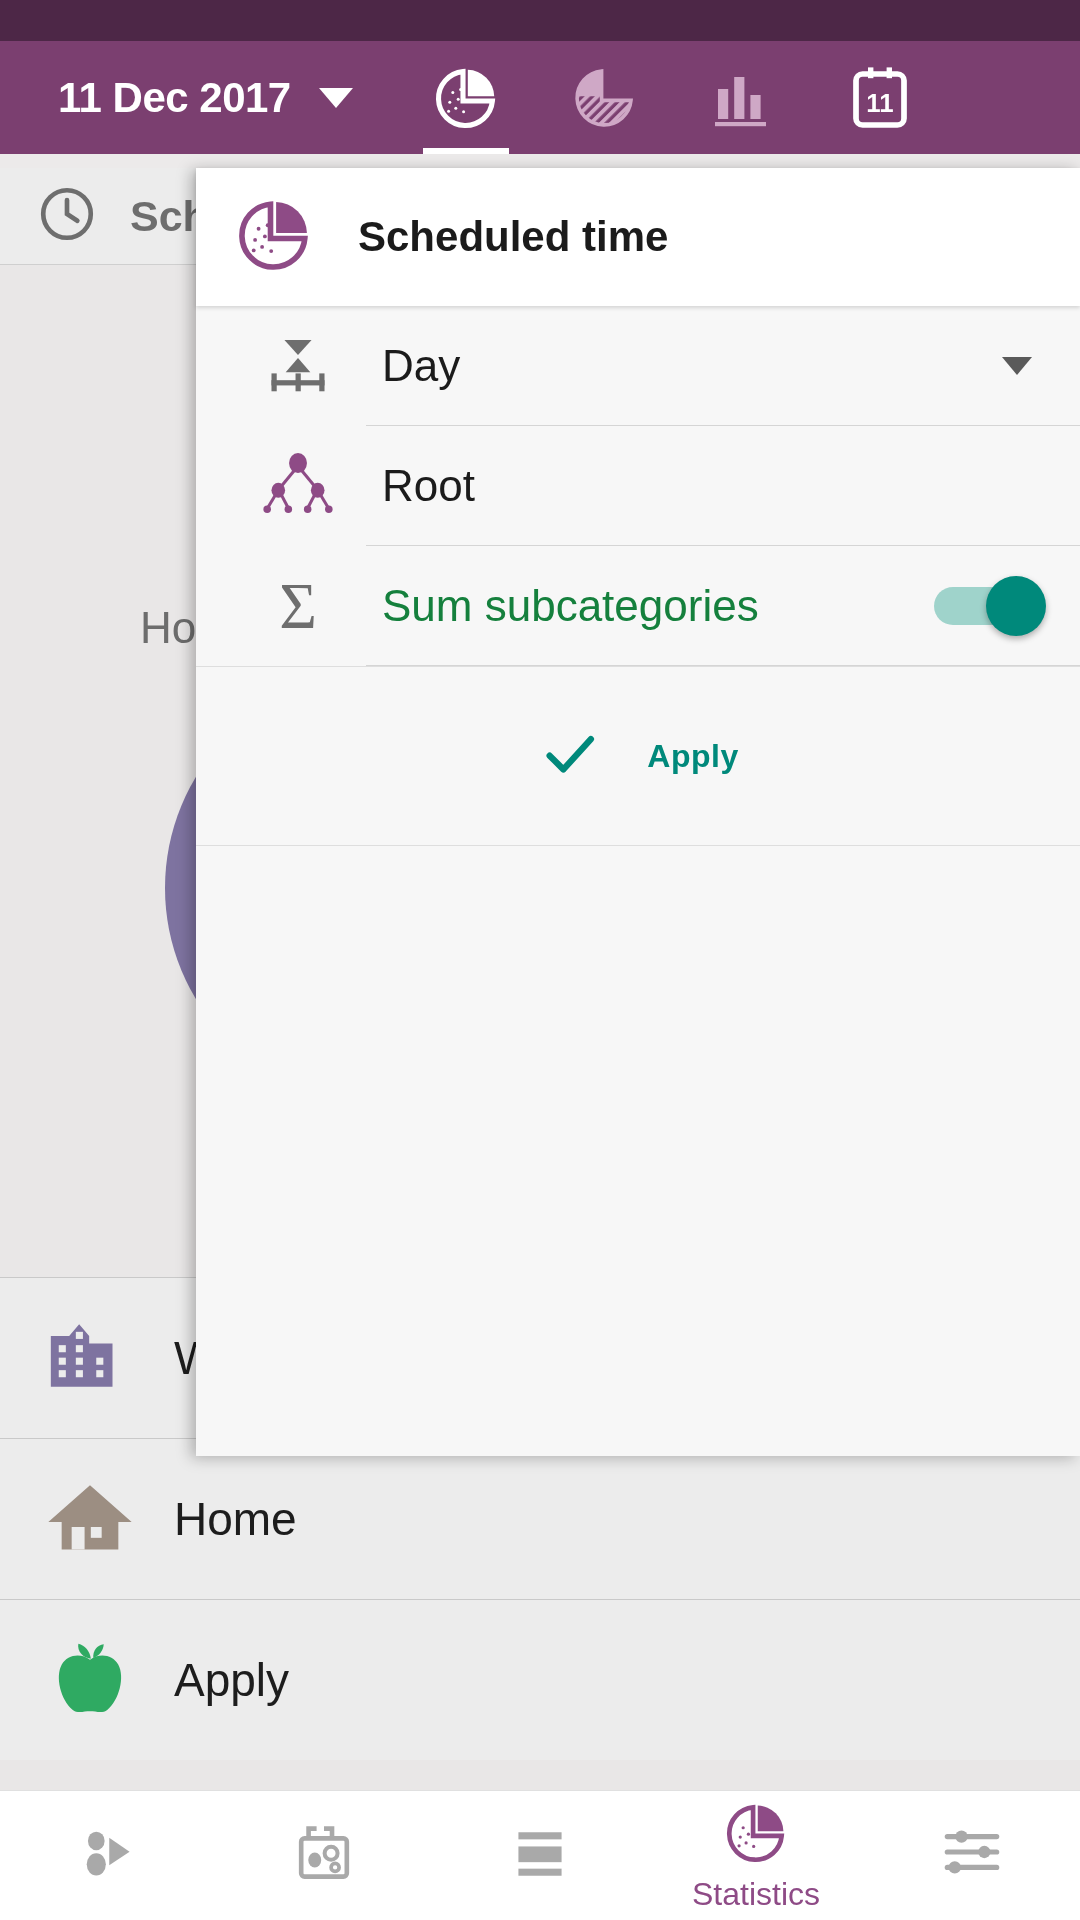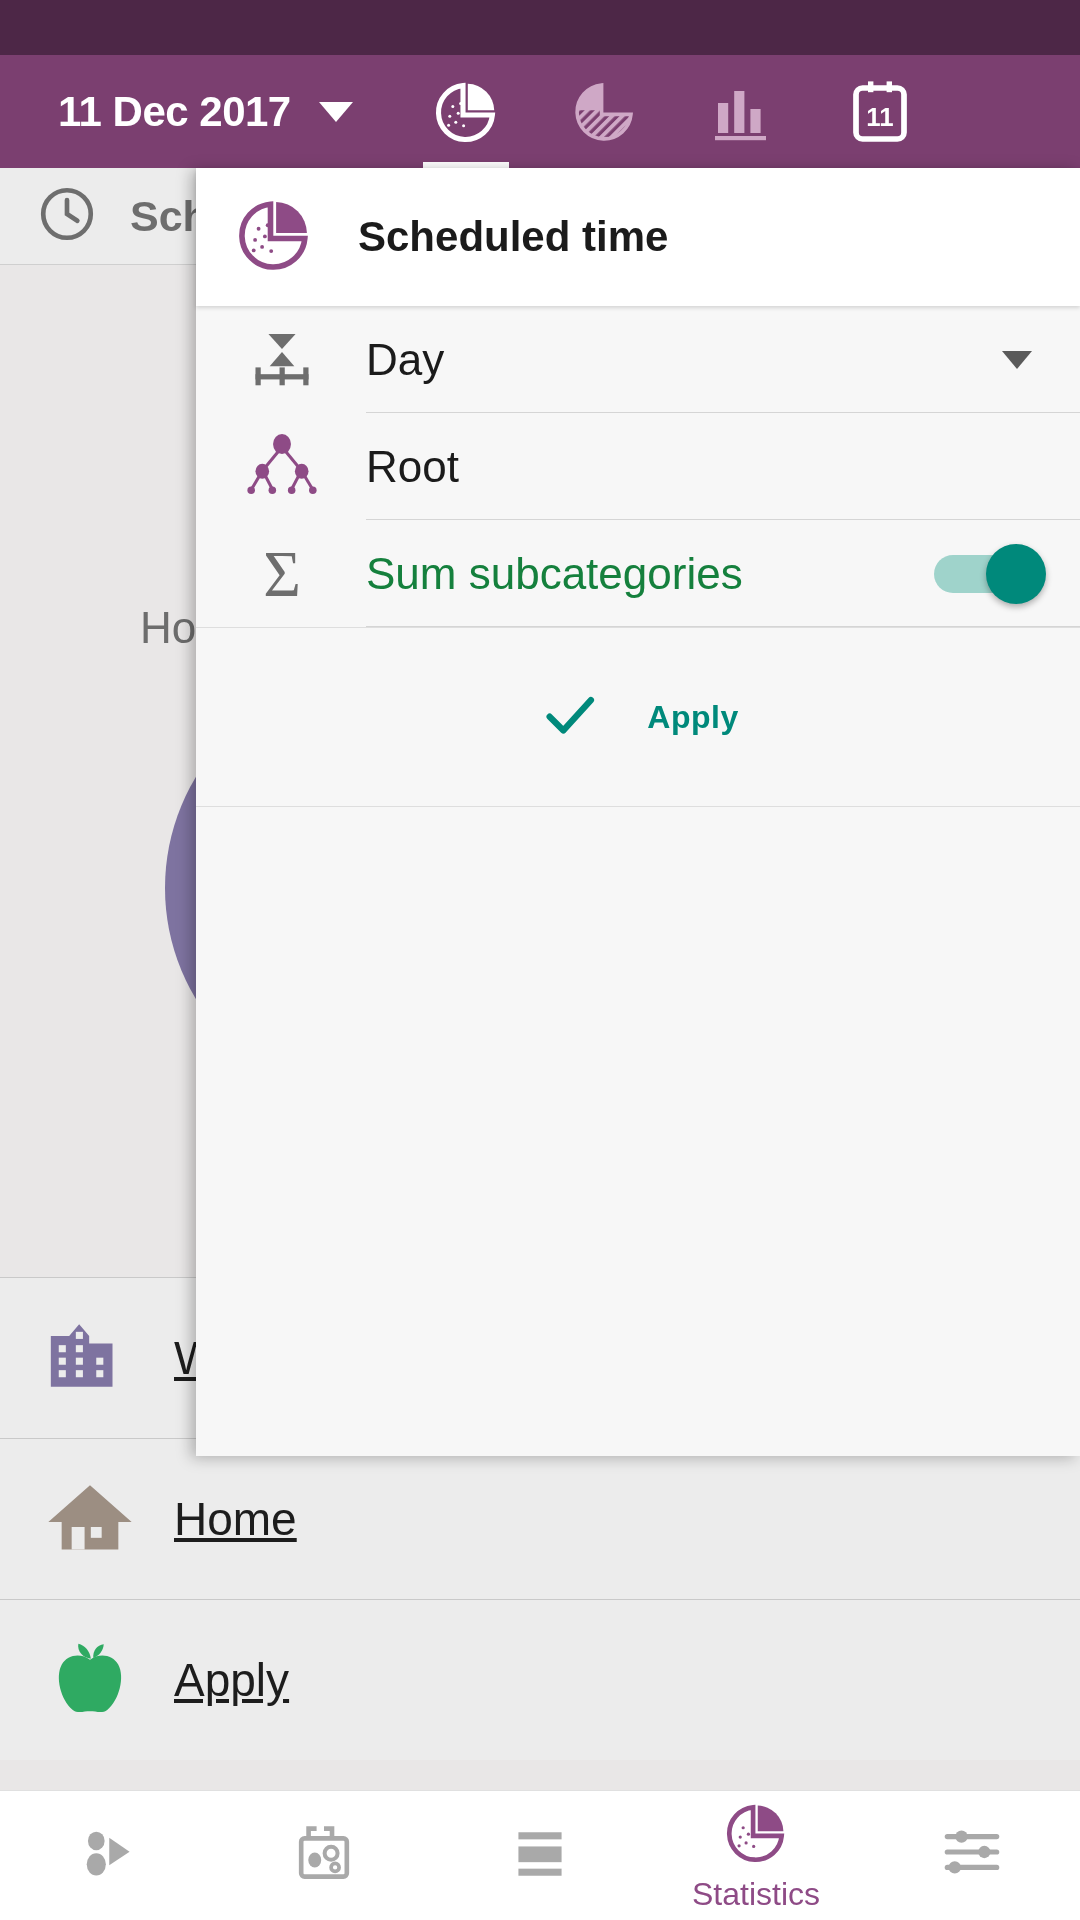--- a/index.html
+++ b/index.html
@@ -12,21 +12,21 @@
   #app { position:relative; width:1080px; height:1920px; }
 
   
   .statusbar {
     position:absolute; top:0; left:0; width:1080px; height:55px;
     background:#4d2747;
   }
 
   
   .appbar {
-    position:absolute; top:55px; left:0; width:1080px; height:113px;
+    position:absolute; top:41px; left:0; width:1080px; height:113px;
     background:#7b3f70;
     display:flex; align-items:center;
   }
   .date-block {
     display:flex; align-items:center; gap:28px;
     padding-left:58px; height:100%;
   }
   .date-text {
     color:#fff; font-size:42px; font-weight:bold; letter-spacing:-0.5px;
     white-space:nowrap;
@@ -68,42 +68,42 @@
     position:absolute; top:505px; left:165px;
     width:430px; height:430px; border-radius:50%;
     background:#7e73a0;
   }
   .bg-list { position:absolute; top:1109px; left:0; width:1080px; }
   .bg-list-row {
     height:161px; display:flex; align-items:center; gap:34px;
     padding-left:40px; border-top:1px solid #c9c9c9;
     background:#ececec;
   }
-  .bg-list-label { font-size:46px; color:#1d1d1d; white-space:nowrap;text-decoration:underline; }
+  .bg-list-label { font-size:46px; color:#1d1d1d; white-space:nowrap; }
 
   
   .panel {
     position:absolute; top:168px; left:196px;
     width:884px; height:1288px;
     background:#f7f7f7;
     box-shadow:-5px 2px 14px rgba(0,0,0,0.26);
   }
   .panel-head {
     height:138px; background:#ffffff;
     display:flex; align-items:center; gap:42px; padding-left:36px;
     box-shadow:0 2px 4px rgba(0,0,0,0.14);
     position:relative; z-index:2;
   }
   .panel-head-title {
     font-size:42px; font-weight:bold; color:#1b1b1b; white-space:nowrap;
   }
   .panel-rows { padding-top:0; }
   .prow {
-    height:107px; display:flex; align-items:center; position:relative;
-    padding-left:36px;
+    height:120px; display:flex; align-items:center; position:relative;
+    padding-left:52px;
   }
   .prow .picon { width:100px; display:flex; justify-content:center; align-items:center; flex:0 0 100px; }
   .prow .plabel {
     font-size:44px; color:#1b1b1b; margin-left:34px; white-space:nowrap;
   }
   .prow.muted .plabel { color:#15803d; }
   .prow .divider {
     position:absolute; bottom:0; left:170px; right:0;
     height:1px; background:#d5d5d5;
   }

